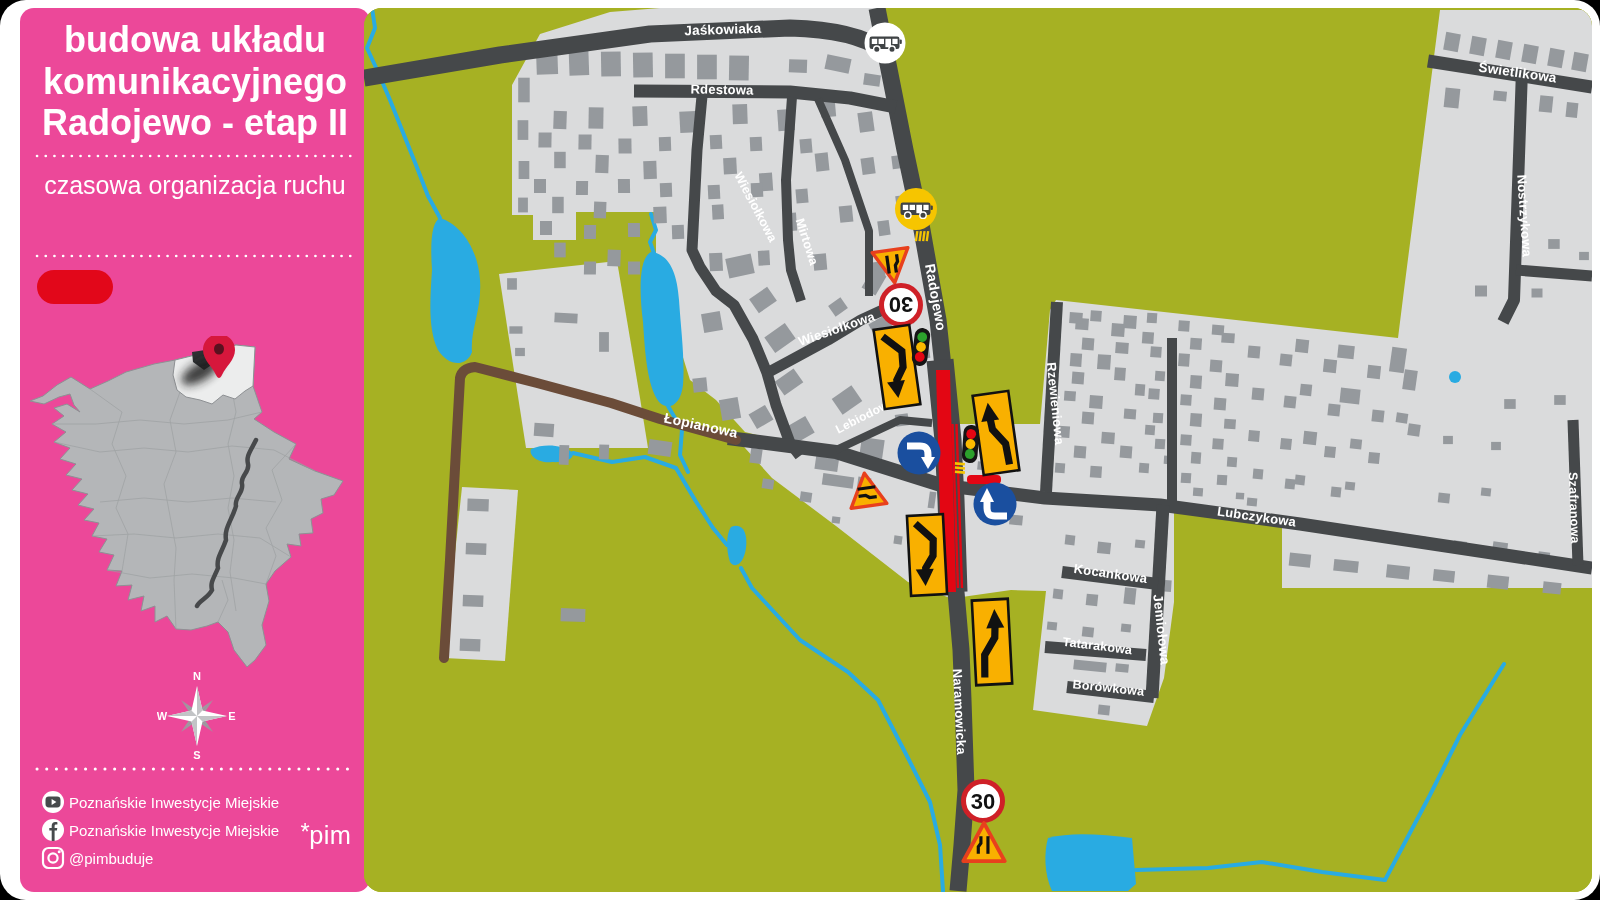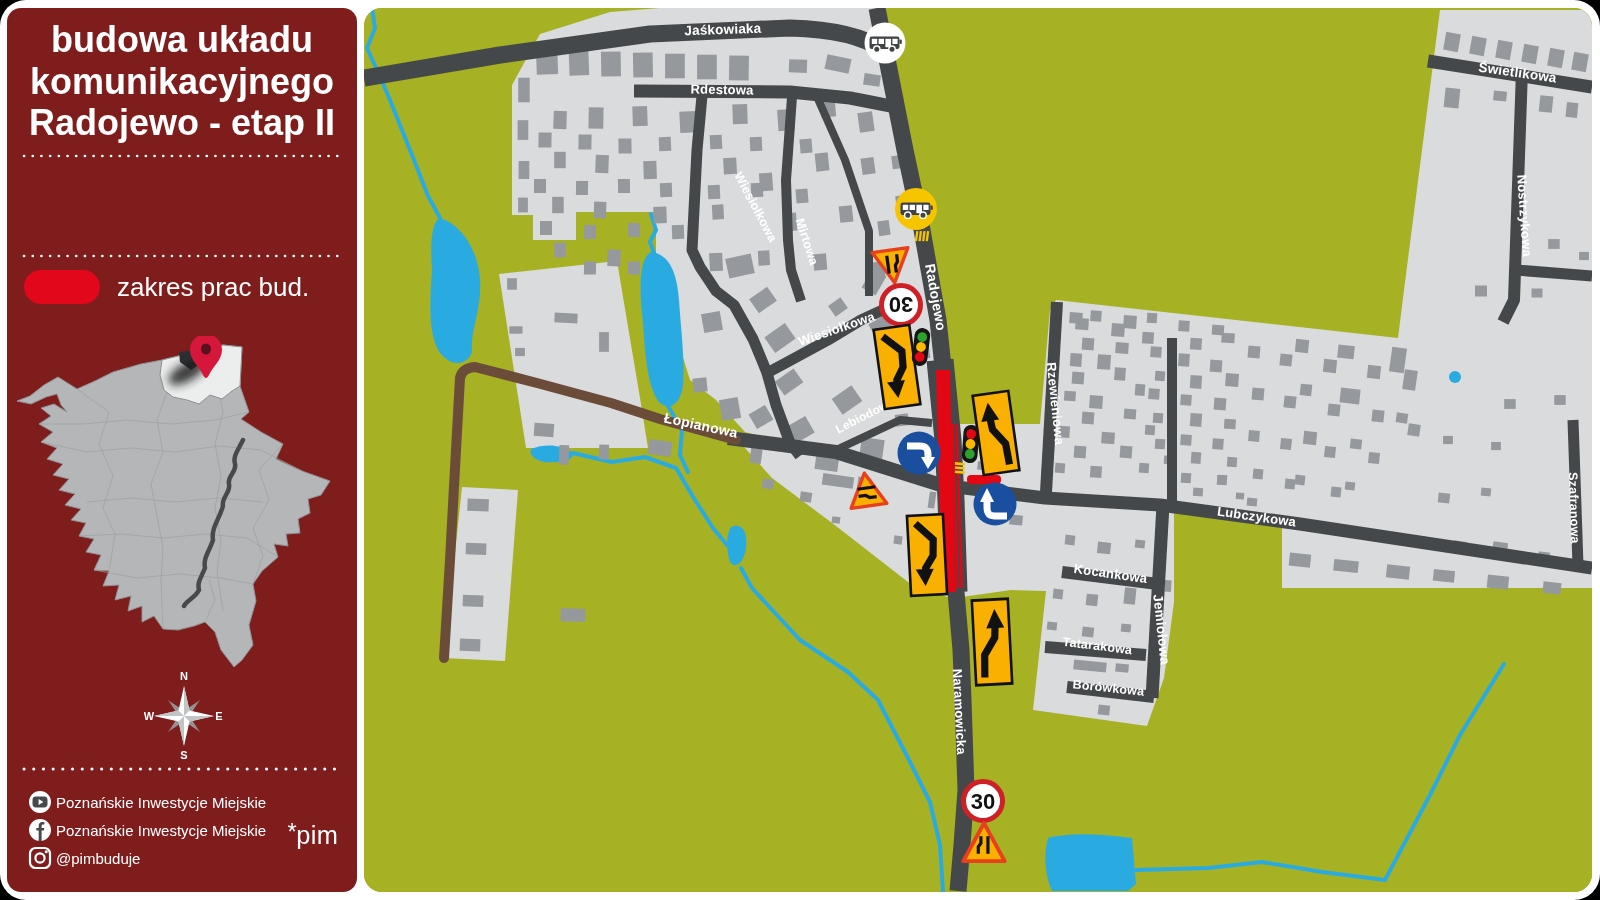--- a/index.html
+++ b/index.html
@@ -1,42 +1,42 @@
 <!DOCTYPE html>
 <html><head>
 <meta charset="utf-8">
 <style>
   html,body{margin:0;padding:0;background:#000;width:1600px;height:900px;overflow:hidden;}
   body{font-family:"Liberation Sans",sans-serif;position:relative;}
   .frame{position:absolute;left:0;top:0;width:1600px;height:900px;background:#fff;border-radius:26px;}
-  .panel{position:absolute;left:7px;top:8px;width:350px;height:884px;background:#7f1d1d;border-radius:14px;color:#fff;}
+  .panel{position:absolute;left:20px;top:8px;width:350px;height:884px;background:#ec4899;border-radius:14px;color:#fff;}
   .map{position:absolute;left:364px;top:8px;width:1228px;height:884px;border-radius:18px;overflow:hidden;background:#a6b123;}
   .title{position:absolute;top:11px;left:0;width:350px;text-align:center;font-weight:bold;font-size:36px;line-height:41.5px;}
   .sub1{position:absolute;top:163px;left:0;width:350px;text-align:center;font-size:25px;}
   .sub2{position:absolute;top:193px;left:0;width:350px;text-align:center;font-size:24px;}
   .sub2 b{font-size:34px;}
   .legend{position:absolute;top:264px;left:110px;font-size:26px;}
   .pill{position:absolute;top:262px;left:17px;width:76px;height:34px;background:#e2071a;border-radius:17px;}
   .dots{position:absolute;left:14px;width:322px;height:4px;}
   .socrow{position:absolute;left:49px;font-size:15px;color:#fff;}
   .pim{position:absolute;left:277px;top:806px;width:68px;height:42px;}
 </style>
 </head>
 <body>
 <div class="frame"></div>
 <div class="panel">
   <div class="title">budowa układu<br>komunikacyjnego<br>Radojewo - etap II</div>
   <svg class="dots" style="top:146px" width="322" height="4">
       <line x1="3" y1="2" x2="319" y2="2" stroke="#fff" stroke-width="2.6" stroke-linecap="round" stroke-dasharray="0.1 8.6"></line>
     </svg>
+  <div class="sub1">czasowa organizacja ruchu</div>
   <svg class="dots" style="top:246px" width="322" height="4">
       <line x1="3" y1="2" x2="319" y2="2" stroke="#fff" stroke-width="2.6" stroke-linecap="round" stroke-dasharray="0.1 8.6"></line>
     </svg>
   <div class="pill"></div>
-  <div class="legend">zakres prac bud.</div>
   <svg style="position:absolute;left:2px;top:328px" width="340" height="340" viewBox="18 336 340 340">
 <defs>
         <filter id="blur1" x="-80%" y="-80%" width="260%" height="260%">
           <feGaussianBlur stdDeviation="5"></feGaussianBlur>
         </filter>
       </defs>
 <path fill="#b4b6b8" stroke="#8e9194" stroke-width="1" stroke-linejoin="round" d="
 M171,360 L232,345 L251,347 L249,386 L258,412 L250,419 L270,432 L292,444 L285,459 L311,471 L339,481
 L330,495 L317,499 L319,513 L307,519 L309,533 L295,534 L297,546 L283,544 L287,557 L271,571 L262,584
 L265,601 L258,625 L262,645 L251,660 L243,667 L230,650 L224,632 L214,622 L203,626 L187,630 L172,629

